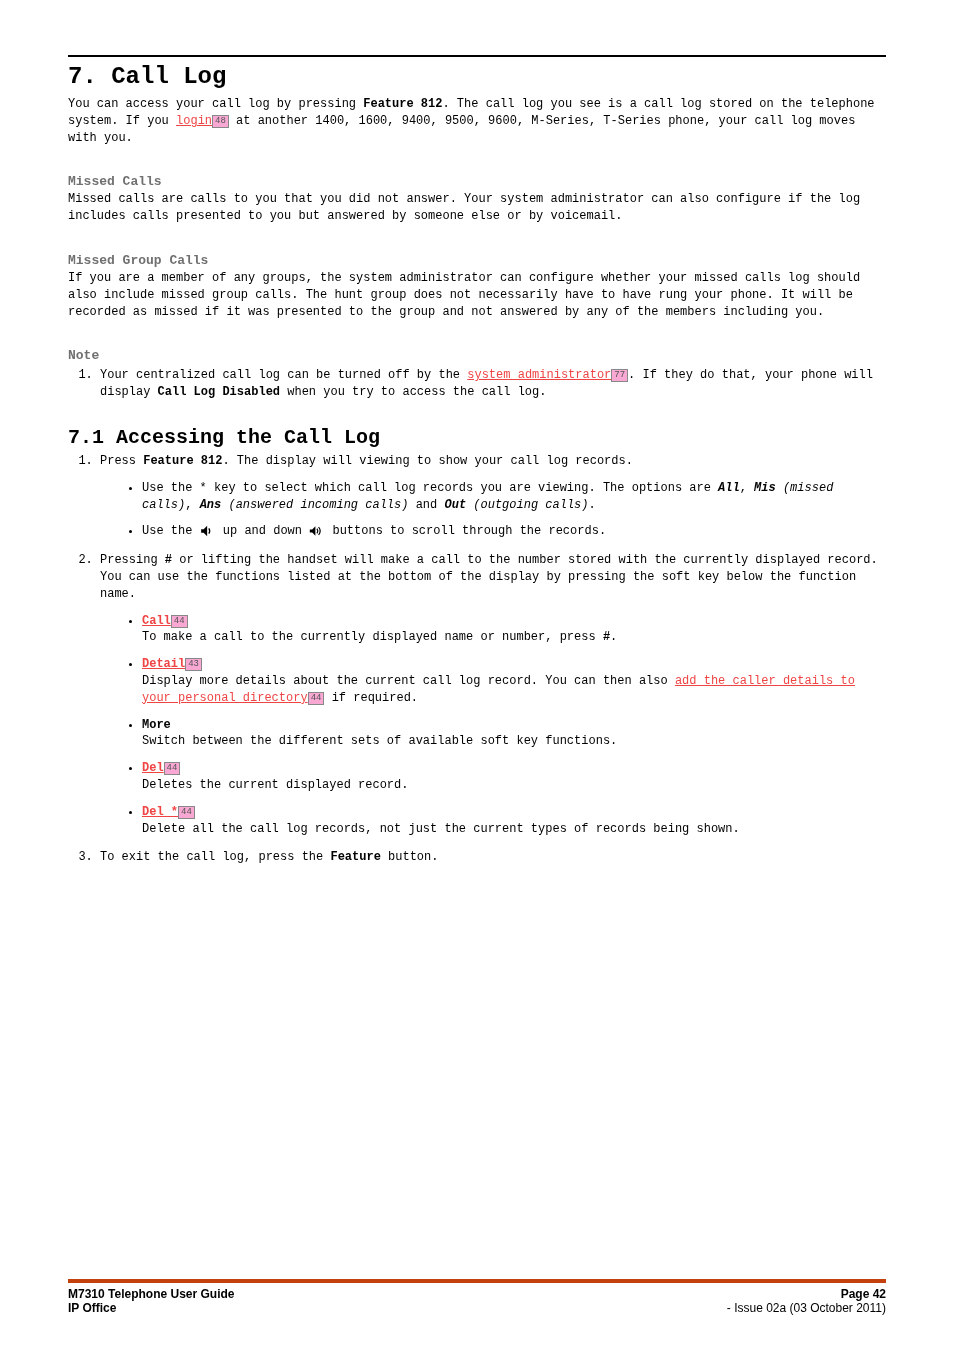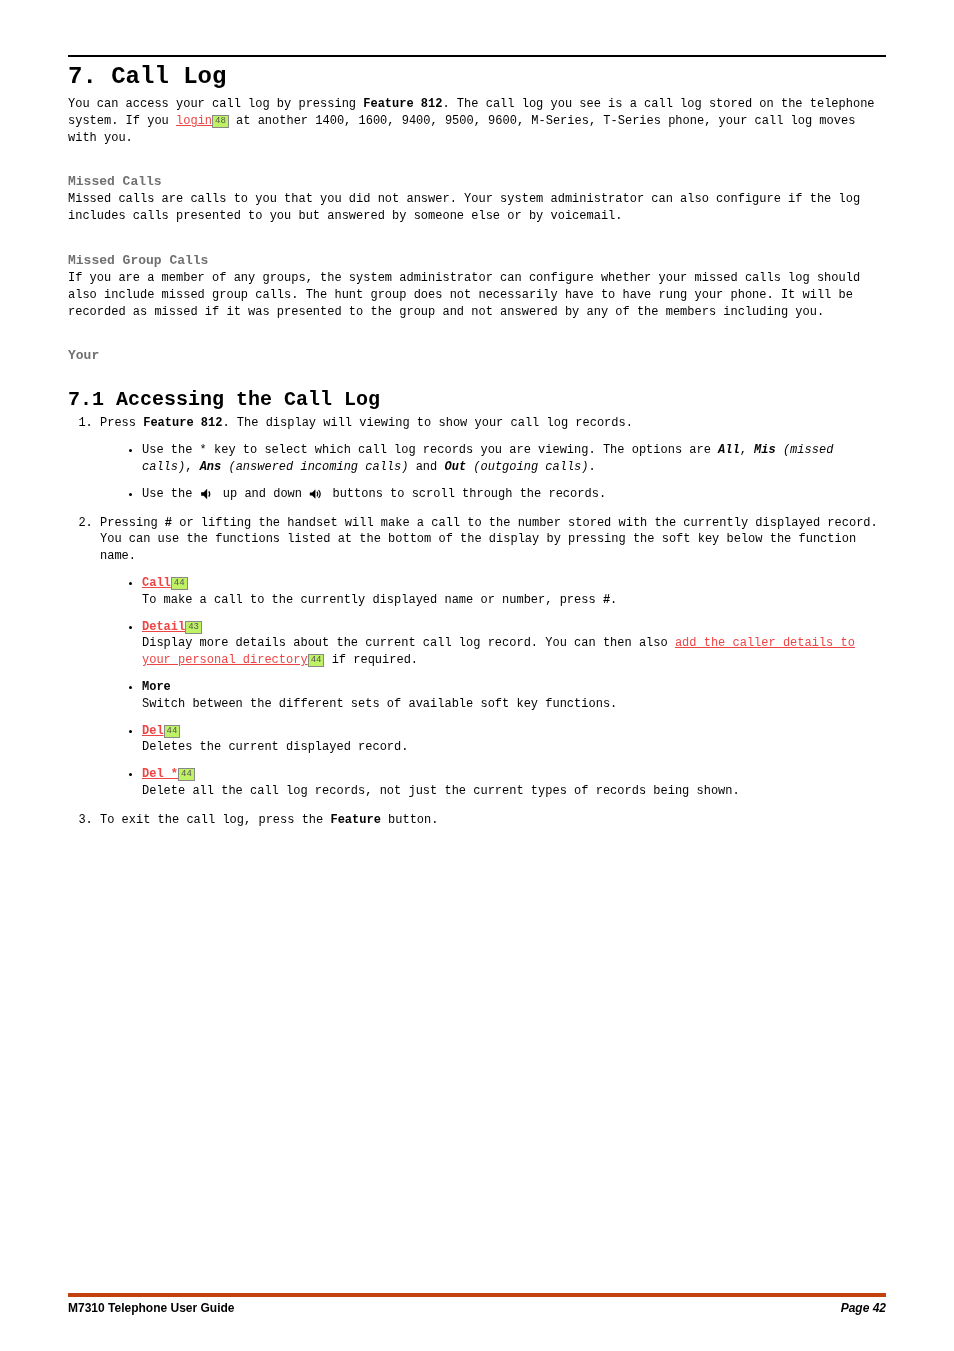--- a/index.html
+++ b/index.html
@@ -50,21 +50,21 @@
     display: inline-block;
     border: 1px solid #888;
     color: #555;
     font-size: 9px;
     padding: 0 2px;
     vertical-align: baseline;
     text-decoration: none;
     line-height: 11px;
     position: relative;
     top: -1px;
-    background: #bef264;
+    background: #f9a8d4;
   }
   ol {
     margin: 4px 0 0 0;
     padding-left: 32px;
     line-height: 1.4;
   }
   ol > li {
     margin-bottom: 12px;
   }
   ul.bullets {
@@ -89,42 +89,47 @@
     right: 68px;
     border-top: 4px solid #c2410c;
     padding-top: 4px;
     font-size: 12px;
   }
   .footer-row {
     display: flex;
     justify-content: space-between;
   }
   .footer .left { font-weight: bold; }
-  .footer .right-top { font-weight: bold; font-style: italic; }
+  .footer .right-top { font-weight: bold; }
 </style>
 </head>
 <body>
 
 <div class="page">
   <div class="top-rule"></div>
 
   <h1>7. Call Log</h1>
 
   <p>
     <span>You can access your call log by pressing </span><b>Feature 812</b><span>. The call log you see is a call log stored on the telephone system. If you </span><a class="link">login</a><span class="pageref">48</span><span> at another 1400, 1600, 9400, 9500, 9600, M-Series, T-Series phone, your call log moves with you.</span>
   </p>
 
 
   <div class="section-title">Missed Calls</div>
   <p>Missed calls are calls to you that you did not answer. Your system administrator can also configure if the log includes calls presented to you but answered by someone else or by voicemail.</p>
 
   <div class="section-title">Missed Group Calls</div>
   <p>If you are a member of any groups, the system administrator can configure whether your missed calls log should also include missed group calls. The hunt group does not necessarily have to have rung your phone. It will be recorded as missed if it was presented to the group and not answered by any of the members including you.</p>
 
-  <div class="section-title">Your</div>
+  <div class="section-title">Note</div>
+  <ol>
+    <li>
+      <span>Your centralized call log can be turned off by the </span><a class="link">system administrator</a><span class="pageref">77</span><span>. If they do that, your phone will display </span><b>Call Log Disabled</b><span> when you try to access the call log.</span>
+    </li>
+  </ol>
 
   <h2>7.1 Accessing the Call Log</h2>
 
   <ol>
     <li>
       <span>Press </span><b>Feature 812</b><span>. The display will viewing to show your call log records.</span>
       <ul class="bullets">
         <li>
           <span>Use the * key to select which call log records you are viewing. The options are </span><b><i>All</i></b><span>, </span><b><i>Mis</i></b><i> (missed calls)</i><span>, </span><b><i>Ans</i></b><i> (answered incoming calls)</i><span> and </span><b><i>Out</i></b><i> (outgoing calls)</i><span>.</span>
         </li>
@@ -171,13 +176,17 @@
       <span>To exit the call log, press the </span><b>Feature</b><span> button.</span>
     </li>
   </ol>
 </div>
 
 <div class="footer">
   <div class="footer-row">
     <span class="left">M7310 Telephone User Guide</span>
     <span class="right-top">Page 42</span>
   </div>
+  <div class="footer-row">
+    <span class="left">IP Office</span>
+    <span>- Issue 02a (03 October 2011)</span>
+  </div>
 </div>
 
 </body></html>

